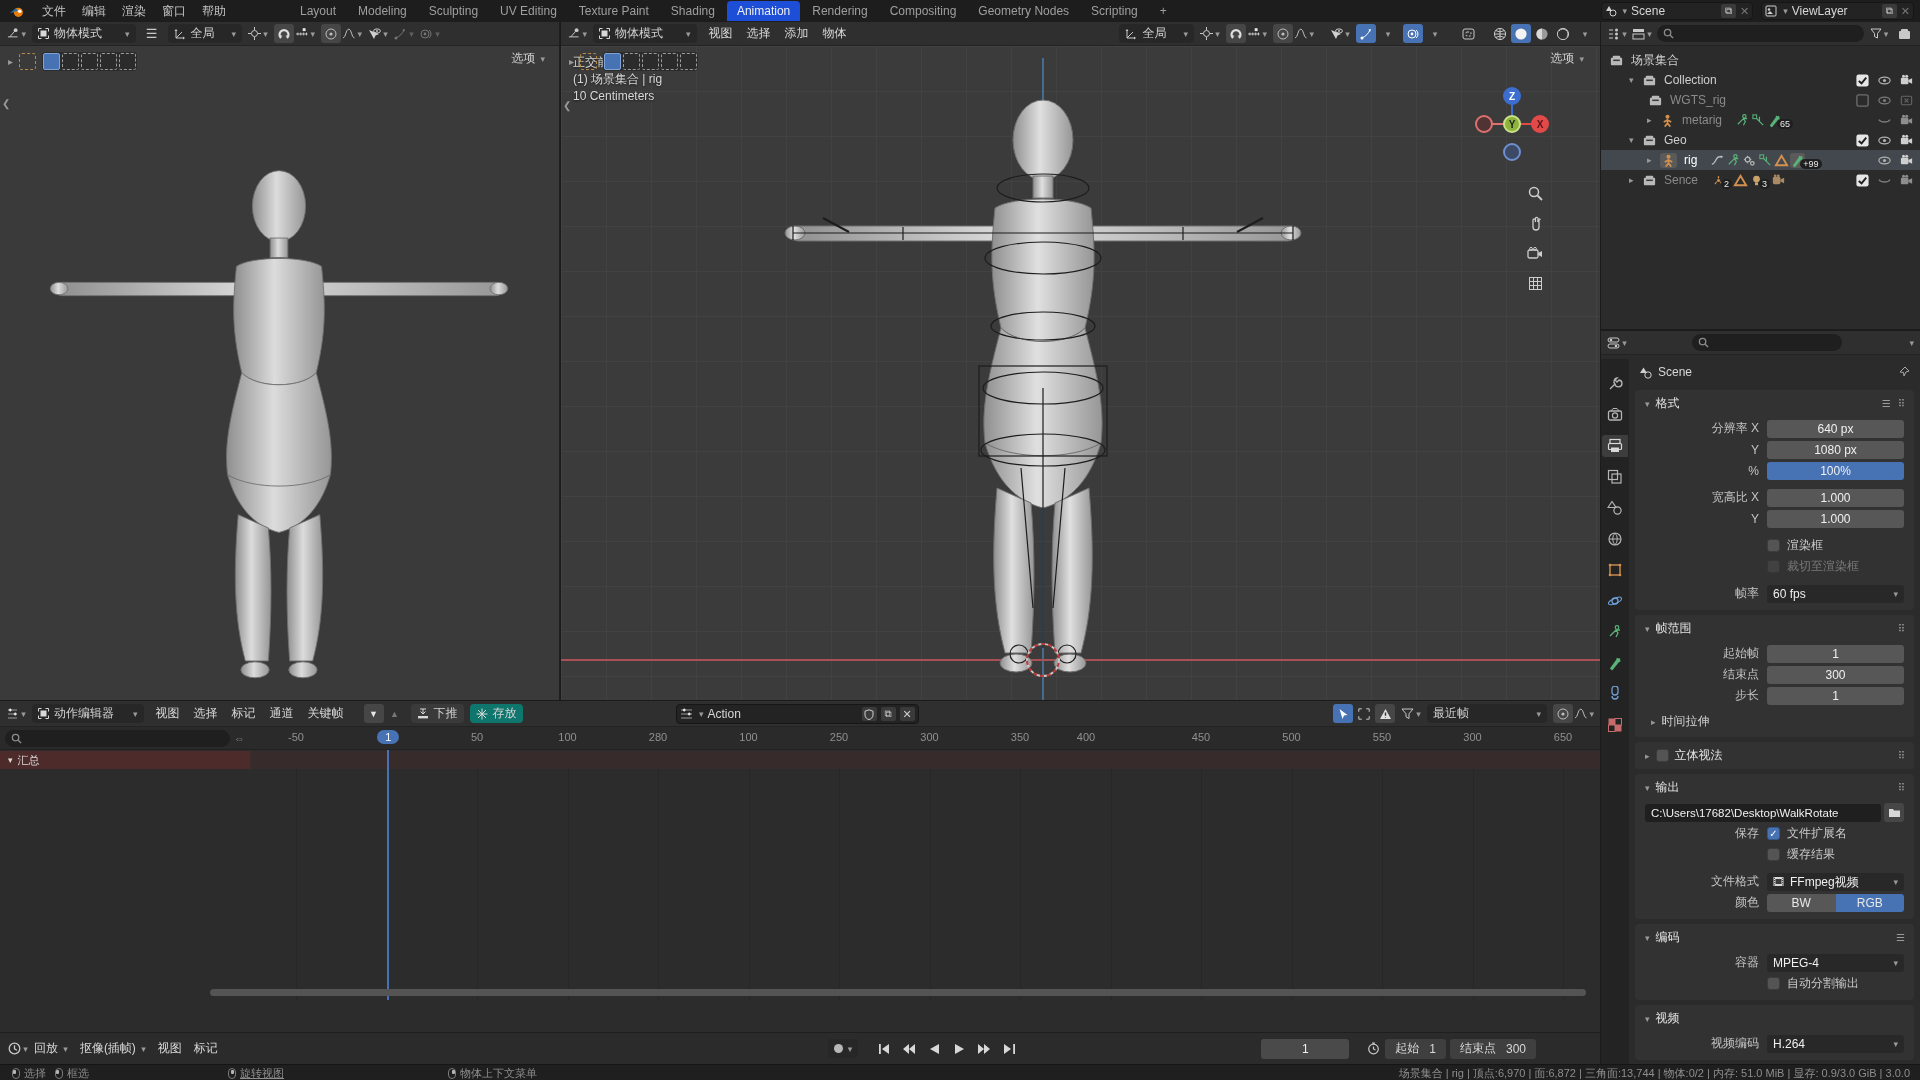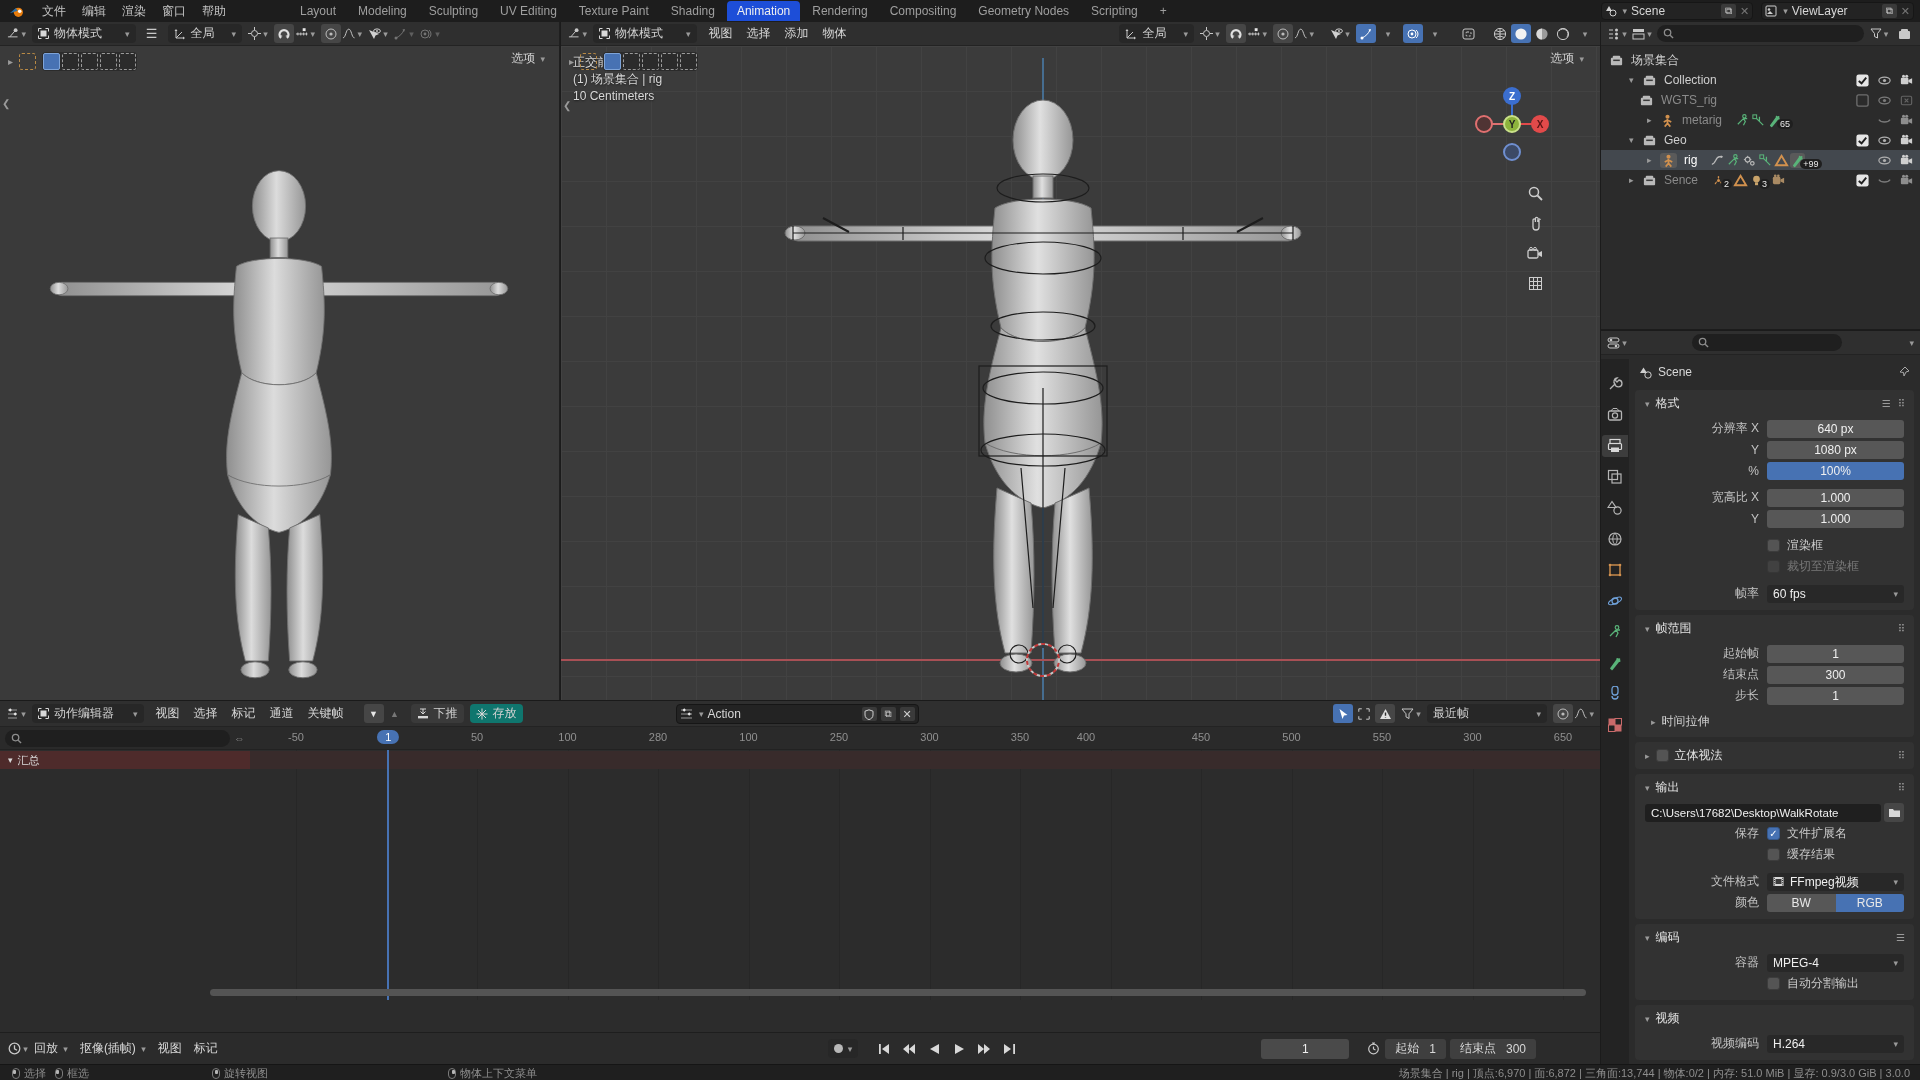--- a/index.html
+++ b/index.html
@@ -590,21 +590,21 @@
         </span>
         <span style="width: 19px; display: flex; justify-content: center;">
           <svg width="15" height="15" viewBox="0 0 16 16" class="ic">
             <rect x="2" y="5" width="8" height="7" rx="1.2" fill="#cfcfcf"></rect>
             <path d="M10 7.5 L14 5.5 V11.5 L10 9.5 Z" fill="#cfcfcf"></path>
             <circle cx="4.8" cy="3.5" r="1.6" fill="#cfcfcf"></circle>
             <circle cx="8.2" cy="3.5" r="1.6" fill="#cfcfcf"></circle>
           </svg>
         </span>
       </div>
-      <div class="ol-row dimmed" style="padding-left: 23px;">
+      <div class="ol-row dimmed" style="padding-left: 32px;">
         <span class="dda" style="width: 10px;"></span>
         <span>
           <svg width="15" height="15" viewBox="0 0 16 16" class="ic">
             <rect x="2" y="5" width="12" height="8" rx="1" fill="#b9b9b9"></rect>
             <rect x="4" y="3" width="8" height="3" rx="1" fill="#b9b9b9"></rect>
             <rect x="4.5" y="7" width="7" height="1.6" fill="#3a3a3a"></rect>
           </svg>
         </span>
         <span class="lbl">WGTS_rig</span>
         <span class="grow"></span>
@@ -1344,21 +1344,21 @@
   <span id="sb-left"><span class="sb-item" style="left: 12px;">
         <span class="mouse m-l">
           <i></i>
         </span>
         <span>选择</span>
       </span><span class="sb-item" style="left: 55px; align-items: center;">
         <span class="mouse m-l">
           <i></i>
         </span>
         <span>框选</span>
-      </span><span class="sb-item" style="left: 212px;">
+      </span><span class="sb-item" style="left: 228px; text-decoration: underline;">
         <span class="mouse m-m">
           <i></i>
         </span>
         <span>旋转视图</span>
       </span><span class="sb-item" style="left: 448px;">
         <span class="mouse m-r">
           <i></i>
         </span>
         <span>物体上下文菜单</span>
       </span></span>

